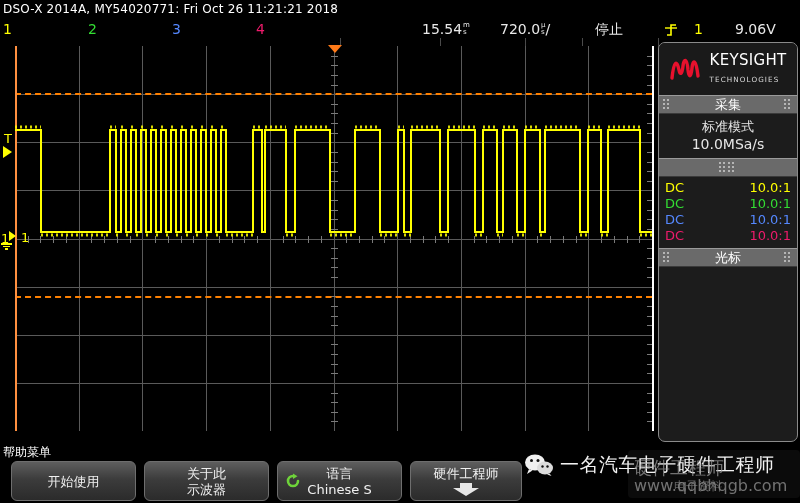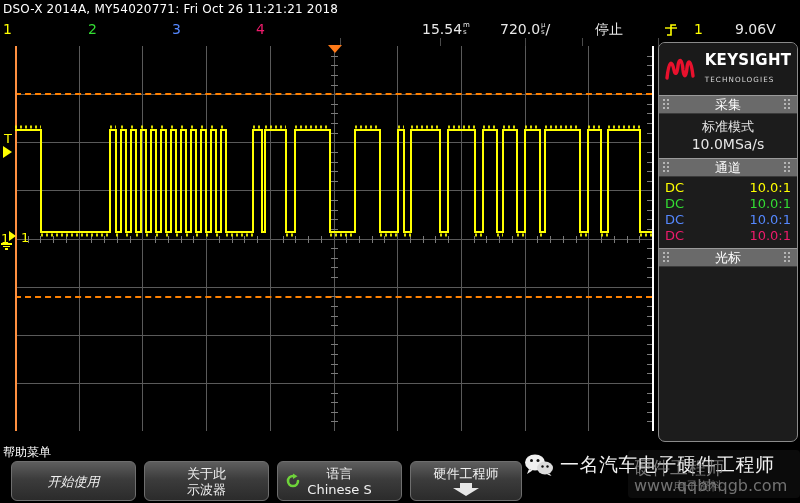--- a/index.html
+++ b/index.html
@@ -54,21 +54,21 @@
   .chan-num-in{position:absolute;color:#ffff00;font-size:13px;line-height:13px;}
 
   
   .sidebar{position:absolute;left:658px;top:42px;width:140px;height:400px;
            background:#1c1c1c;border:1px solid #8a8a8a;border-radius:7px;
            box-sizing:border-box;overflow:hidden;}
   .brandbox{height:52px;display:flex;align-items:center;justify-content:center;
             gap:6px;background:#1a1a1a;}
   .brandlogo{width:34px;height:26px;}
   .brandtxt{line-height:1.05;}
-  .brandtxt .b1{color:#fff;font-size:15px;font-weight:bold;letter-spacing:.3px;}
+  .brandtxt .b1{color:#fff;font-size:15px;font-weight:normal;letter-spacing:.3px;}
   .brandtxt .b2{color:#dcdcdc;font-size:7.2px;letter-spacing:1.1px;}
 
   .sechdr{height:19px;background:#6a6a6a;display:flex;align-items:center;
           justify-content:center;padding:0 4px;box-sizing:border-box;
           border-top:1px solid #9a9a9a;border-bottom:1px solid #3a3a3a;}
   .sechdr .t{color:#ffffff;font-size:13px;flex:1;text-align:center;}
   .dots{width:9px;height:12px;display:grid;grid-template-columns:3px 3px;
         grid-template-rows:3px 3px 3px;gap:1px;}
   .dots i{background:#cfcfcf;width:2px;height:2px;border-radius:50%;}
 
@@ -85,21 +85,21 @@
 
   
   .menutitle{position:absolute;left:3px;top:444px;color:#fff;font-size:12px;}
   .softkeys{position:absolute;left:3px;top:461px;width:520px;height:40px;}
   .skey{position:absolute;top:0;height:40px;border-radius:6px;
         background:linear-gradient(180deg,#5e5e5e 0%,#3c3c3c 45%,#2b2b2b 100%);
         border:1px solid #6e6e6e;box-sizing:border-box;
         color:#f0f0f0;font-size:13px;text-align:center;overflow:hidden;}
   .skey .l1{margin-top:4px;line-height:16px;}
   .skey .l2{line-height:16px;}
-  .skey.one-line .l1{margin-top:12px;font-style:italic;}
+  .skey.one-line .l1{margin-top:12px;}
   .reficon{position:absolute;left:7px;top:11px;width:16px;height:16px;}
 
   
   .wm{position:absolute;left:524px;top:450px;width:276px;height:50px;
       pointer-events:none;}
   .wmlogo{position:absolute;left:0px;top:4px;width:30px;height:22px;}
   .wmtext{position:absolute;left:36px;top:2px;color:#f2f2f2;font-size:19px;
           white-space:nowrap;letter-spacing:.5px;
           text-shadow:0 0 1px #000;}
   .wmghost{position:absolute;left:110px;top:6px;color:#9a9a9a;font-size:18px;
@@ -337,21 +337,20 @@
 
     <div class="sechdr">
       <span class="dots">
           <i></i>
           <i></i>
           <i></i>
           <i></i>
           <i></i>
           <i></i>
         </span>
-      <span class="t">通道</span>
       <span class="dots">
           <i></i>
           <i></i>
           <i></i>
           <i></i>
           <i></i>
           <i></i>
         </span>
     </div>
     <div class="secbody" style="padding-top:3px;padding-bottom:4px;">

